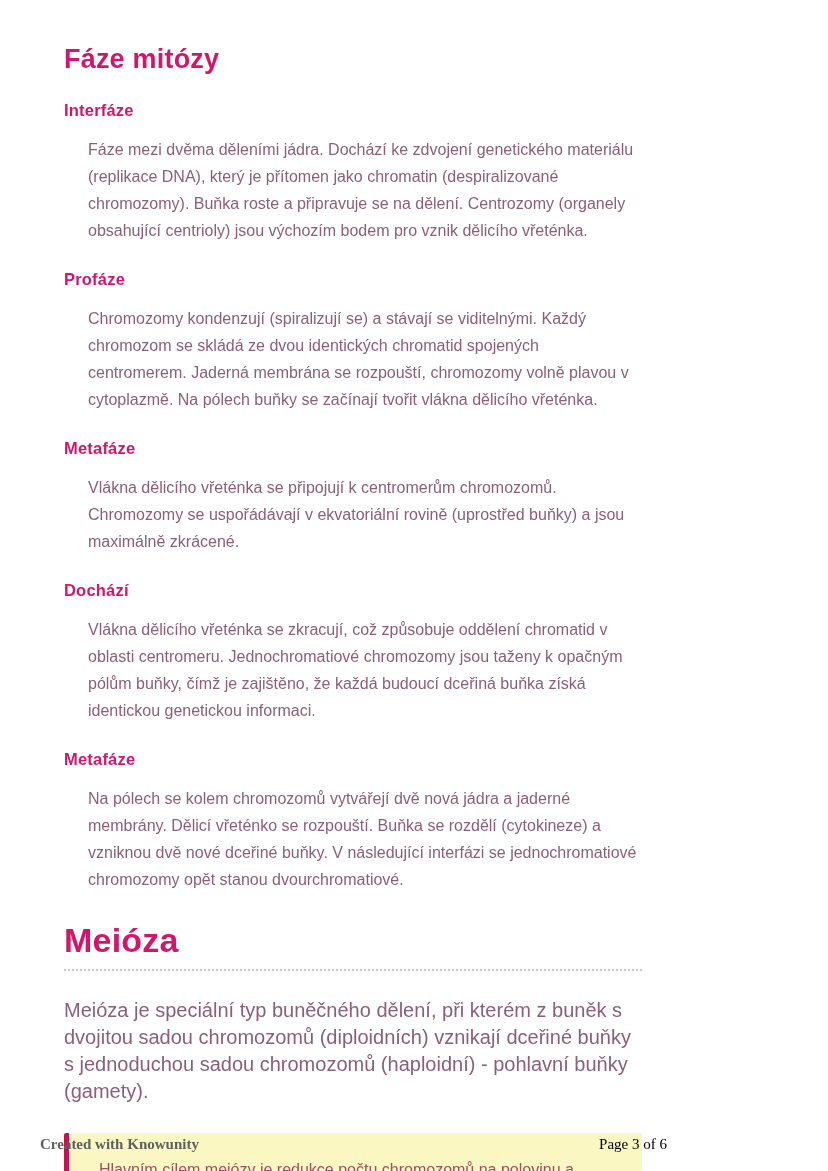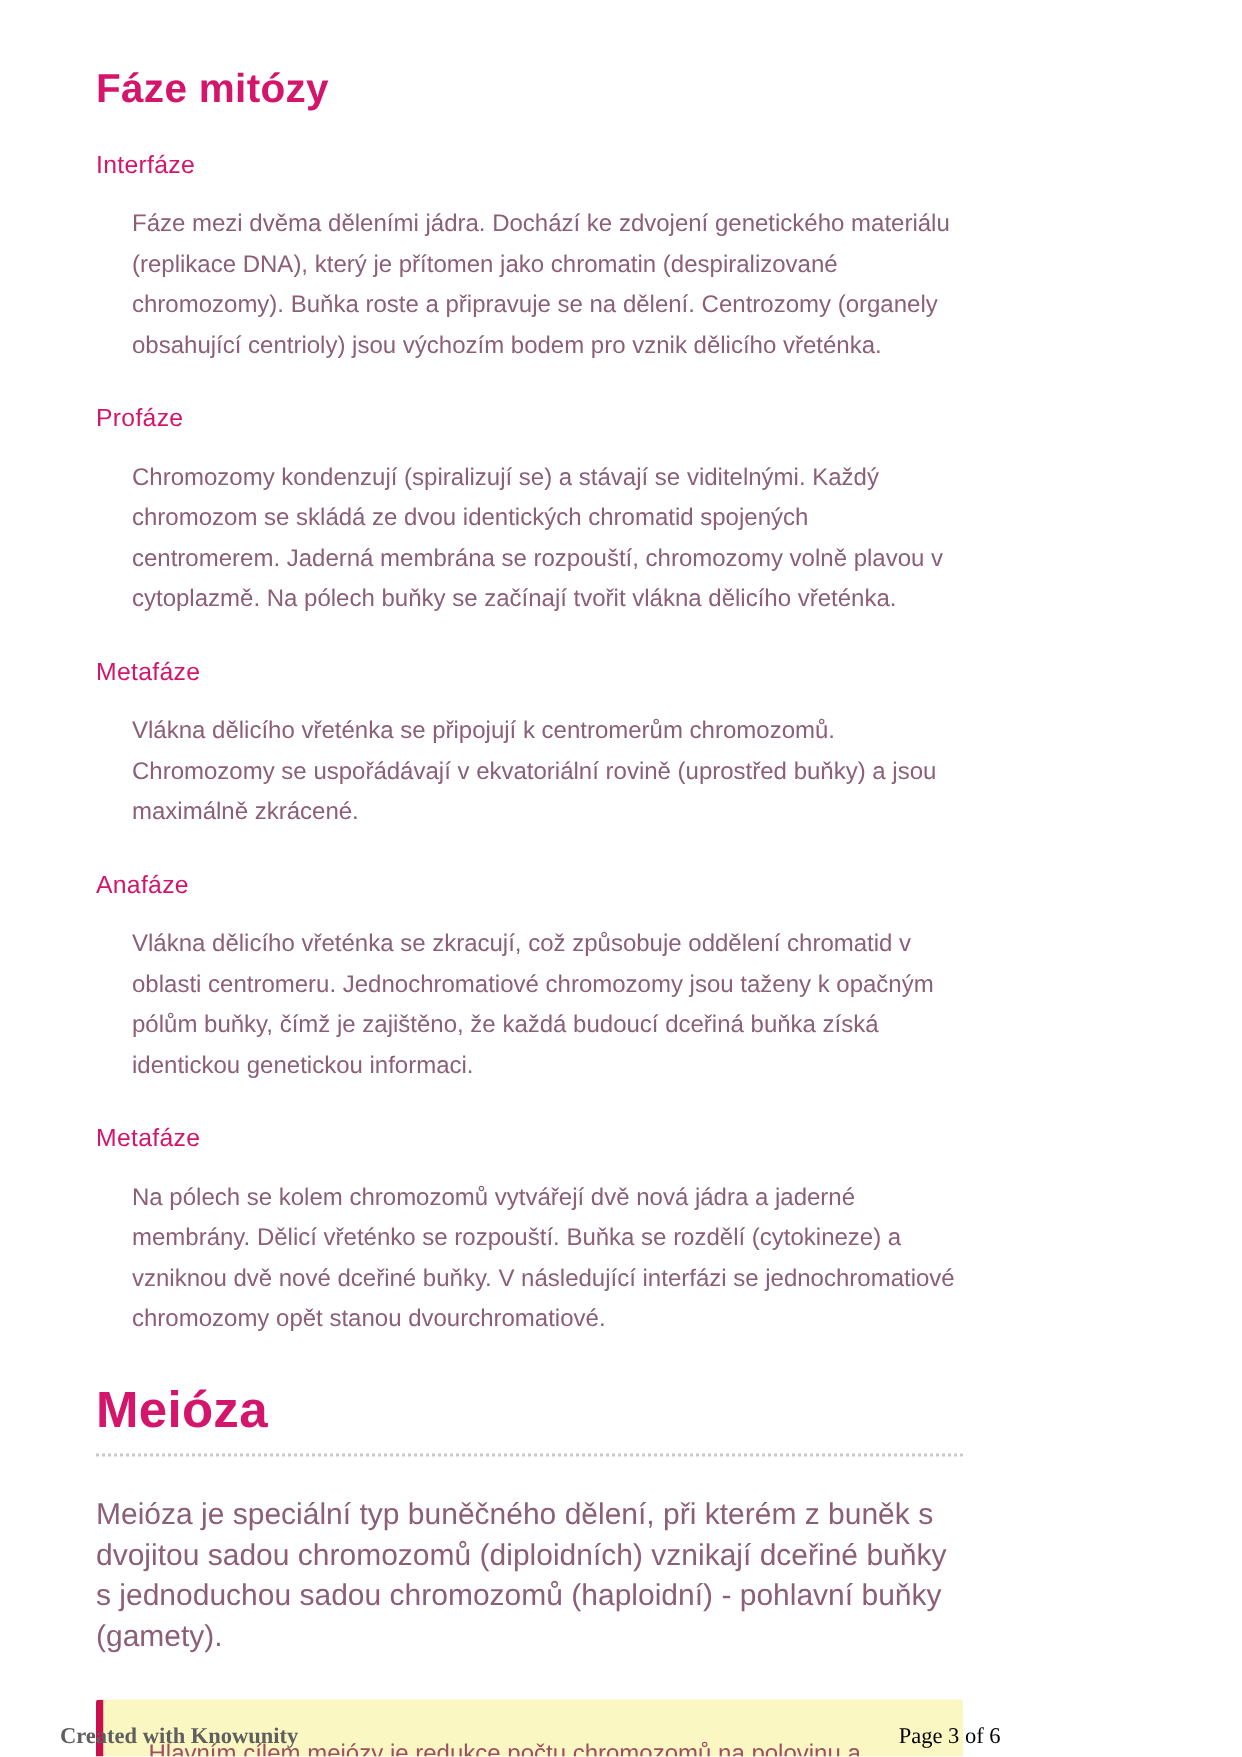--- a/index.html
+++ b/index.html
@@ -18,21 +18,21 @@
   .doc-title {
     font-size: 27px;
     font-weight: 700;
     color: #d4156c;
     line-height: 1.15;
     margin-bottom: 20px;
     letter-spacing: 0.2px;
   }
   .sec-heading {
     font-size: 16.5px;
-    font-weight: 400;
+    font-weight: 700;
     color: #d4156c;
     margin-top: 26px;
     margin-bottom: 16px;
     letter-spacing: 0.2px;
   }
   .sec-body {
     font-size: 16px;
     line-height: 27px;
     color: #8c5f77;
     padding-left: 24px;
@@ -65,21 +65,21 @@
   .callout p {
     font-size: 16px;
     line-height: 30px;
     color: #9e4f63;
     max-width: 640px;
   }
   .page-footer {
     position: absolute;
     left: 0;
     right: 0;
-    bottom: 4px;
+    bottom: 18px;
     padding: 0 33px 0 40px;
     display: flex;
     justify-content: space-between;
     align-items: baseline;
     font-family: "Liberation Serif", serif;
   }
   .footer-left {
     font-size: 15px;
     font-weight: 700;
     color: #5f5f5f;
@@ -107,21 +107,21 @@
       <h3 class="sec-heading">Profáze</h3>
       <p class="sec-body">Chromozomy kondenzují (spiralizují se) a stávají se viditelnými. Každý chromozom se skládá ze dvou identických chromatid spojených centromerem. Jaderná membrána se rozpouští, chromozomy volně plavou v cytoplazmě. Na pólech buňky se začínají tvořit vlákna dělicího vřeténka.</p>
     </section>
 
     <section>
       <h3 class="sec-heading">Metafáze</h3>
       <p class="sec-body">Vlákna dělicího vřeténka se připojují k centromerům chromozomů. Chromozomy se uspořádávají v ekvatoriální rovině (uprostřed buňky) a jsou maximálně zkrácené.</p>
     </section>
 
     <section>
-      <h3 class="sec-heading">Anafáze</h3>
+      <h3 class="sec-heading">Dochází</h3>
       <p class="sec-body">Vlákna dělicího vřeténka se zkracují, což způsobuje oddělení chromatid v oblasti centromeru. Jednochromatiové chromozomy jsou taženy k opačným pólům buňky, čímž je zajištěno, že každá budoucí dceřiná buňka získá identickou genetickou informaci.</p>
     </section>
 
     <section>
       <h3 class="sec-heading">Metafáze</h3>
       <p class="sec-body">Na pólech se kolem chromozomů vytvářejí dvě nová jádra a jaderné membrány. Dělicí vřeténko se rozpouští. Buňka se rozdělí (cytokineze) a vzniknou dvě nové dceřiné buňky. V následující interfázi se jednochromatiové chromozomy opět stanou dvourchromatiové.</p>
     </section>
 
     <section>
       <h1 class="h1-title">Meióza</h1>

